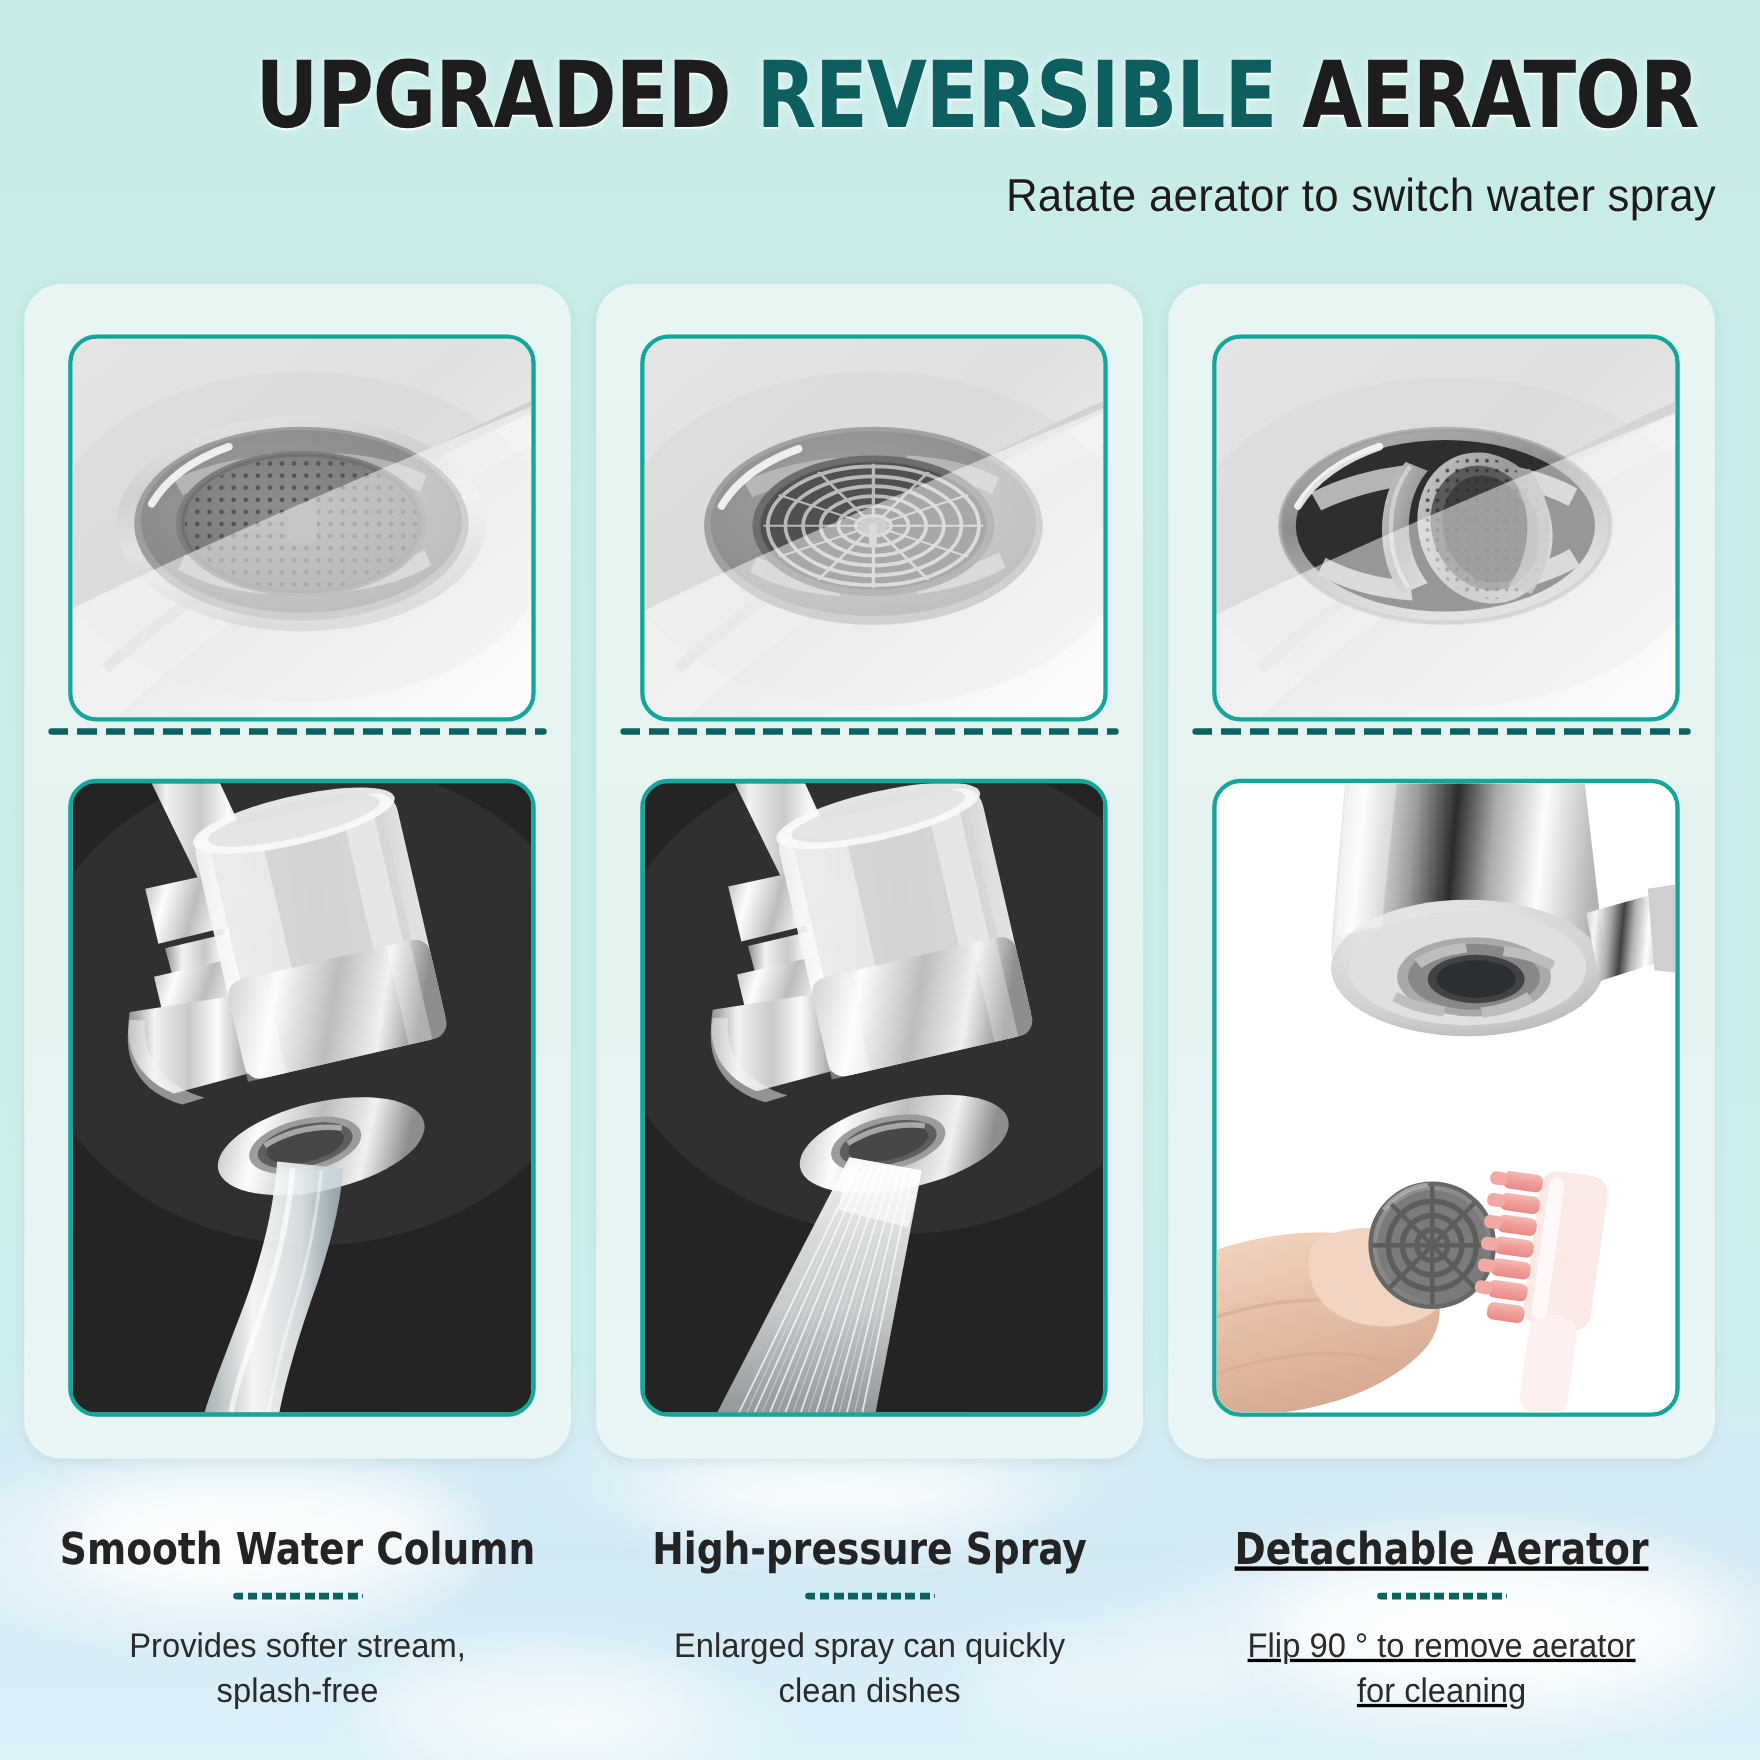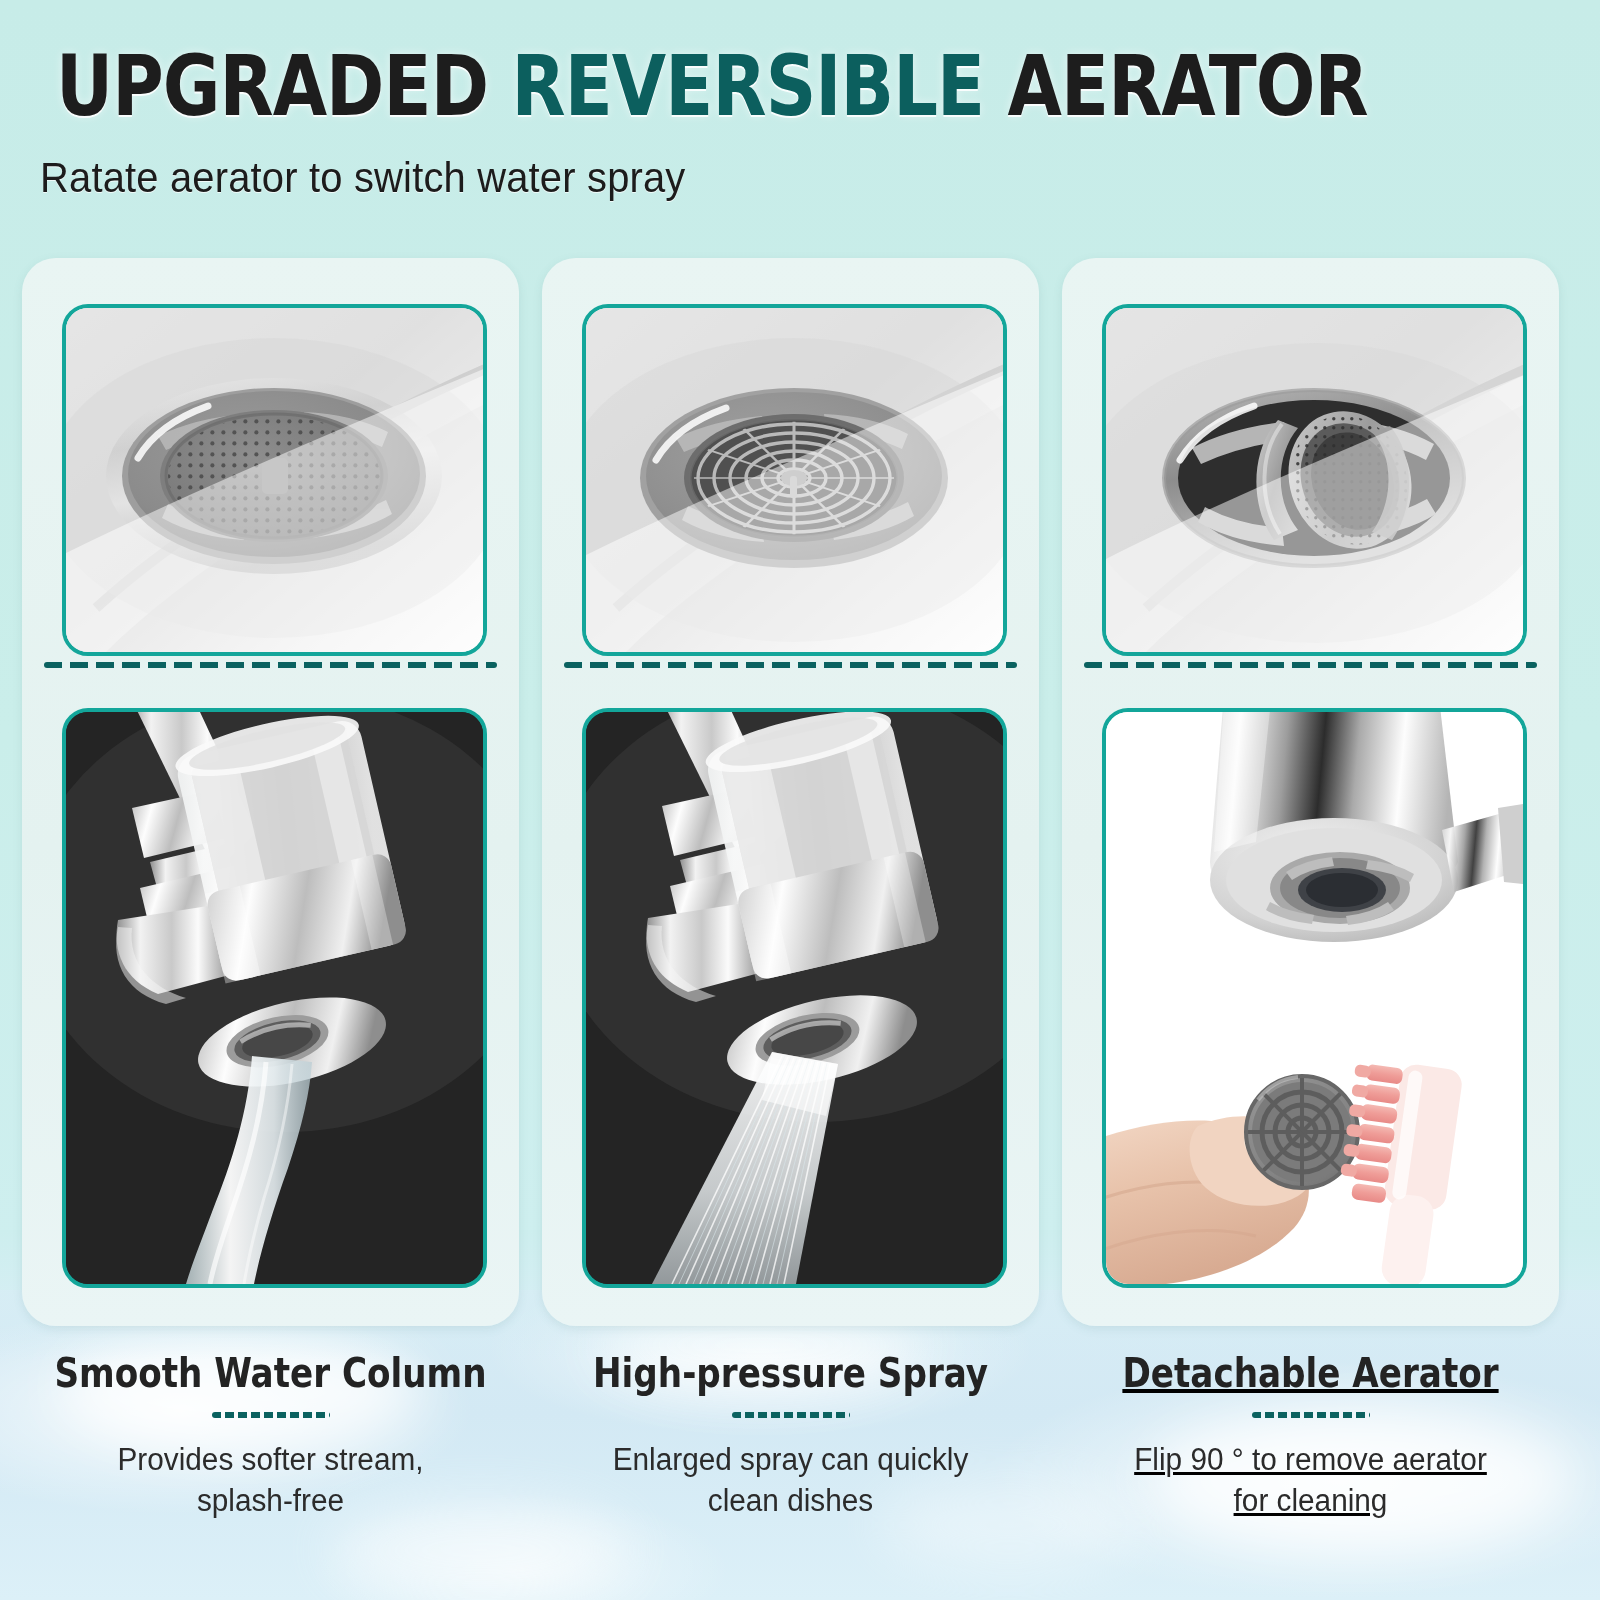--- a/index.html
+++ b/index.html
@@ -24,21 +24,21 @@
       radial-gradient(ellipse 300px 110px at 520px 280px, rgba(255,255,255,.55), rgba(255,255,255,0) 70%),
       linear-gradient(180deg,#d7ecf5 0%,#d3e9f4 40%,#dcf0f8 100%);
   }
   #bg-blend{
     position:absolute;left:0;top:1230px;width:1600px;height:130px;
     background:linear-gradient(180deg,rgba(205,238,238,1) 0%,rgba(214,238,244,.65) 45%,rgba(215,236,245,0) 100%);
   }
   .cloud{position:absolute;border-radius:50%;filter:blur(26px);background:rgba(255,255,255,.72);}
 
   
-  #header{position:absolute;left:0;top:0;width:1600px;text-align:left;}
+  #header{position:absolute;left:0;top:0;width:1600px;text-align:right;}
   #main-title{
     margin:0;padding-top:44px;
     font-family:"DejaVu Sans Condensed","Liberation Sans Narrow","Liberation Sans",sans-serif;
     font-size:84px;font-weight:bold;letter-spacing:-1px;line-height:1;
     color:#1d1d1d;white-space:nowrap;
     text-shadow:0 2px 0 rgba(255,255,255,.85), 0 0 10px rgba(255,255,255,.55);
     transform:scaleX(.93);
   }
   #main-title .hl{color:#0c5f5e;}
   #subtitle{
@@ -67,21 +67,21 @@
   .photo-top{top:46px;height:344px;}
   .photo-bottom{top:450px;height:572px;}
 
   .divider-dashed{
     position:absolute;left:22px;top:404px;width:453px;height:6px;
     background-image:repeating-linear-gradient(90deg,#0b6260 0px,#0b6260 18px,transparent 18px,transparent 26px);
     border-radius:3px;
   }
 
   
-  .caption{position:absolute;top:1352px;width:497px;text-align:center;}
+  .caption{position:absolute;top:1388px;width:497px;text-align:center;}
   #caption-1{left:22px;}
   #caption-2{left:542px;}
   #caption-3{left:1062px;text-decoration:underline;}
   .cap-title{
     font-family:"DejaVu Sans Condensed","Liberation Sans Narrow","Liberation Sans",sans-serif;
     font-size:40px;font-weight:bold;color:#232323;line-height:1.05;
     transform:scaleX(.95);white-space:nowrap;
   }
   .cap-rule{
     margin:18px auto 0 auto;width:118px;height:6px;

